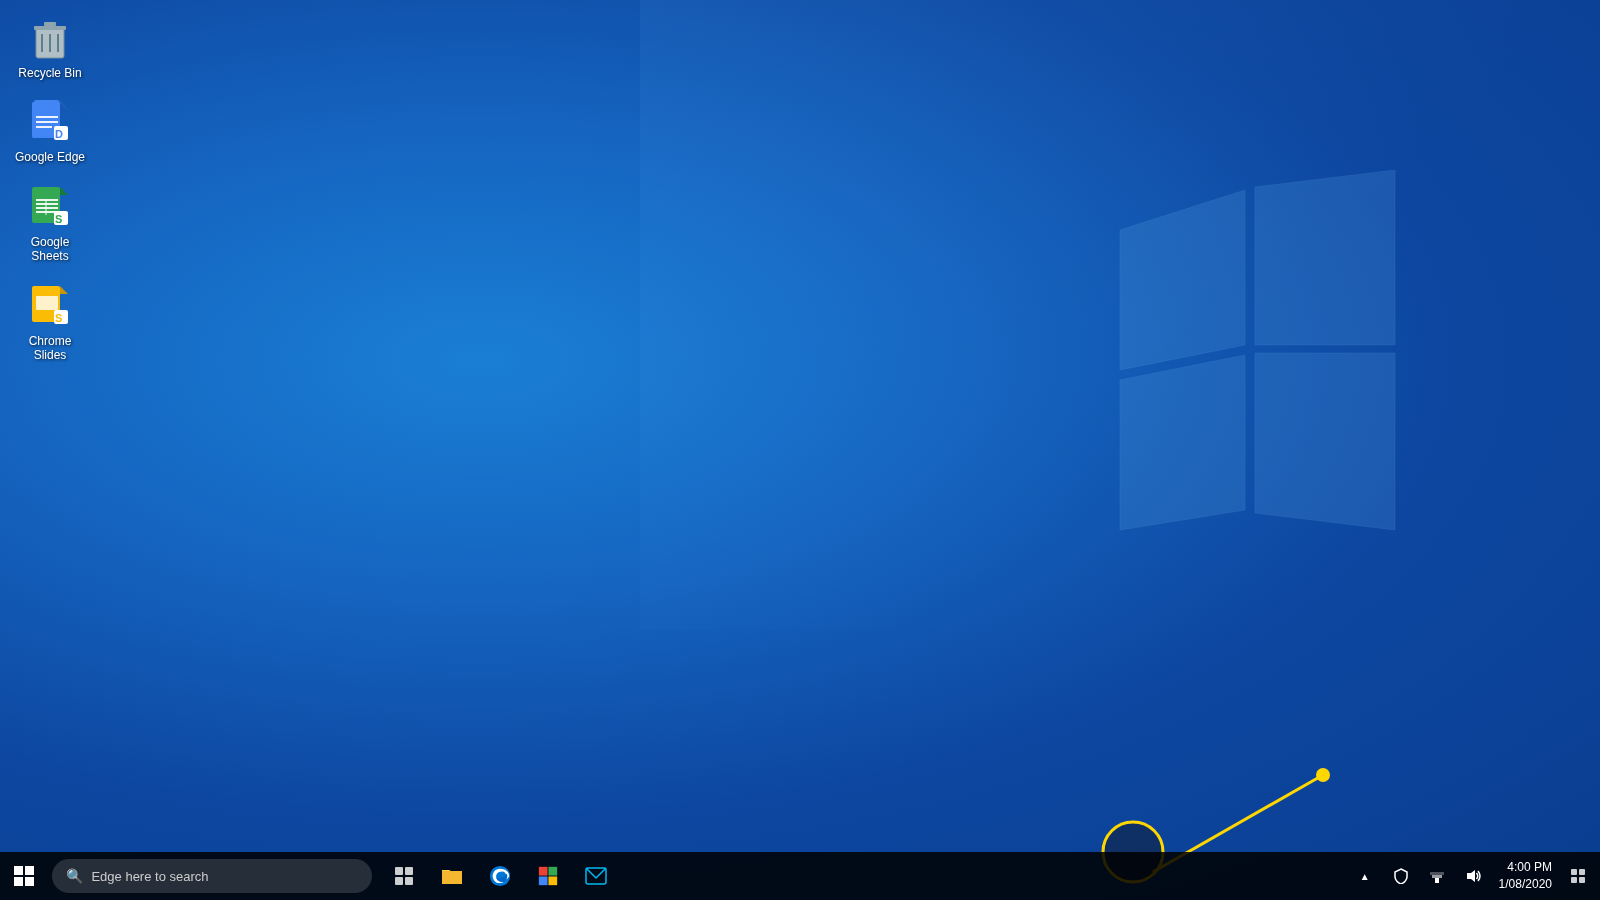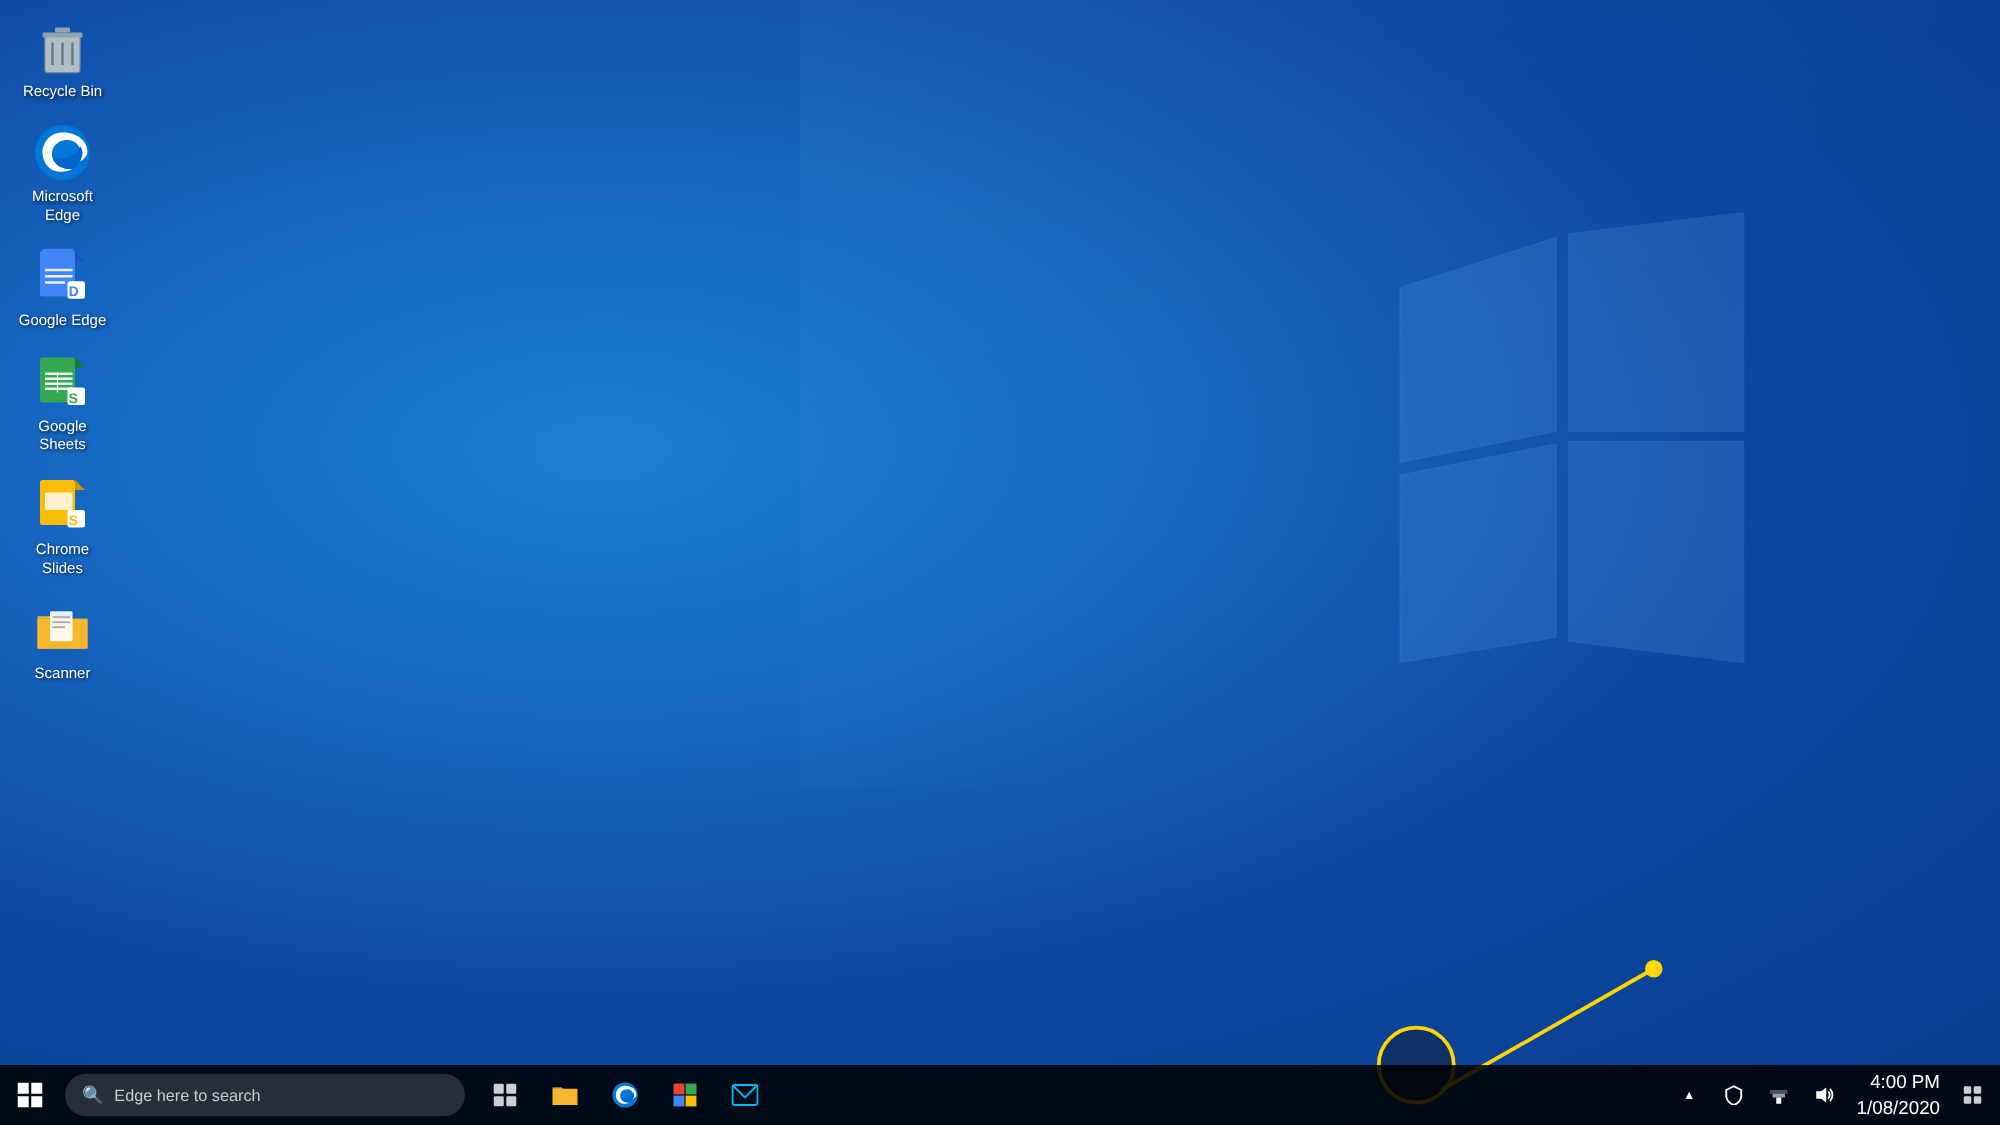--- a/index.html
+++ b/index.html
@@ -163,21 +163,21 @@
 
     .taskbar-clock {
       display: flex;
       flex-direction: column;
       align-items: flex-end;
       justify-content: center;
       height: 48px;
       padding: 0 8px;
       cursor: pointer;
       color: white;
-      font-size: 15px;
+      font-size: 12px;
       line-height: 1.4;
     }
 
     .taskbar-notification {
       width: 36px;
       height: 48px;
       display: flex;
       align-items: center;
       justify-content: center;
       cursor: pointer;
@@ -234,30 +234,20 @@
           <rect x="8" y="12" width="32" height="4" rx="1" fill="#90a4ae"></rect>
           <rect x="18" y="8" width="12" height="4" rx="1" fill="#90a4ae"></rect>
           <line x1="16" y1="20" x2="16" y2="38" stroke="#607d8b" stroke-width="2"></line>
           <line x1="24" y1="20" x2="24" y2="38" stroke="#607d8b" stroke-width="2"></line>
           <line x1="32" y1="20" x2="32" y2="38" stroke="#607d8b" stroke-width="2"></line>
         </svg>
       </div>
       <span class="icon-label">Recycle Bin</span>
     </div>
 
-    <div class="desktop-icon">
-      <div class="icon-img">
-        <svg class="edge-svg" viewBox="0 0 48 48" xmlns="http://www.w3.org/2000/svg">
-          <circle cx="24" cy="24" r="22" fill="#0078d7"></circle>
-          <path d="M24 8 C14 8 8 16 8 24 C8 30 11 35 16 38 C20 40 28 40 32 37 C28 38 18 36 16 28 C14 20 20 14 28 14 C34 14 38 18 38 24 C38 28 36 32 32 34 L40 30 C42 28 44 26 44 24 C44 14 35 8 24 8Z" fill="white"></path>
-          <path d="M16 28 C18 36 28 38 32 37 C36 35 40 30 40 24 C40 22 39 20 38 19 C35 28 22 30 16 28Z" fill="#0066cc"></path>
-        </svg>
-      </div>
-      <span class="icon-label">Microsoft Edge</span>
-    </div>
 
 
     <div class="desktop-icon">
       <div class="icon-img">
         <svg class="docs-svg" viewBox="0 0 48 48" xmlns="http://www.w3.org/2000/svg">
           <rect x="8" y="2" width="25" height="32" rx="2" fill="#4285F4"></rect>
           <polygon points="33,2 40,9 33,9" fill="#1a5dc8"></polygon>
           <rect x="40" y="9" width="0" height="0"></rect>
           <path d="M33 2 L40 9 L33 9 Z" fill="#2563c4"></path>
 
@@ -308,36 +298,20 @@
           <rect x="6" y="4" width="28" height="36" rx="2" fill="#FBBC05"></rect>
           <path d="M34 4 L42 12 L34 12 Z" fill="#c89600"></path>
           <rect x="10" y="14" width="22" height="14" rx="1" fill="white" opacity="0.8"></rect>
           <rect x="28" y="28" width="14" height="14" rx="2" fill="white"></rect>
           <text x="29" y="40" font-size="11" font-weight="bold" fill="#FBBC05">S</text>
         </svg>
       </div>
       <span class="icon-label">Chrome Slides</span>
     </div>
 
-    <div class="desktop-icon">
-      <div class="icon-img">
-        <svg class="scanner-svg" viewBox="0 0 48 48" xmlns="http://www.w3.org/2000/svg">
-
-          <path d="M4 16 L4 40 L44 40 L44 16 Z" fill="#e6a020"></path>
-          <path d="M4 16 L4 14 L18 14 L22 16 Z" fill="#f5b730"></path>
-          <rect x="4" y="16" width="40" height="24" rx="1" fill="#f5b730"></rect>
-
-          <rect x="14" y="10" width="18" height="24" rx="1" fill="white" opacity="0.9"></rect>
-          <rect x="16" y="14" width="14" height="1.5" fill="#aaa"></rect>
-          <rect x="16" y="18" width="14" height="1.5" fill="#aaa"></rect>
-          <rect x="16" y="22" width="10" height="1.5" fill="#aaa"></rect>
-        </svg>
-      </div>
-      <span class="icon-label">Scanner</span>
-    </div>
 
   </div>
 
   <svg style="position:absolute;top:0;left:0;width:100%;height:100%;pointer-events:none;overflow:visible;">
 
     <circle cx="1133" cy="852" r="30" fill="rgba(20,20,20,0.4)" stroke="#FFD700" stroke-width="3"></circle>
 
     <line x1="1153" y1="872" x2="1323" y2="775" stroke="#FFD700" stroke-width="3"></line>
 
     <circle cx="1323" cy="775" r="7" fill="#FFD700"></circle>

